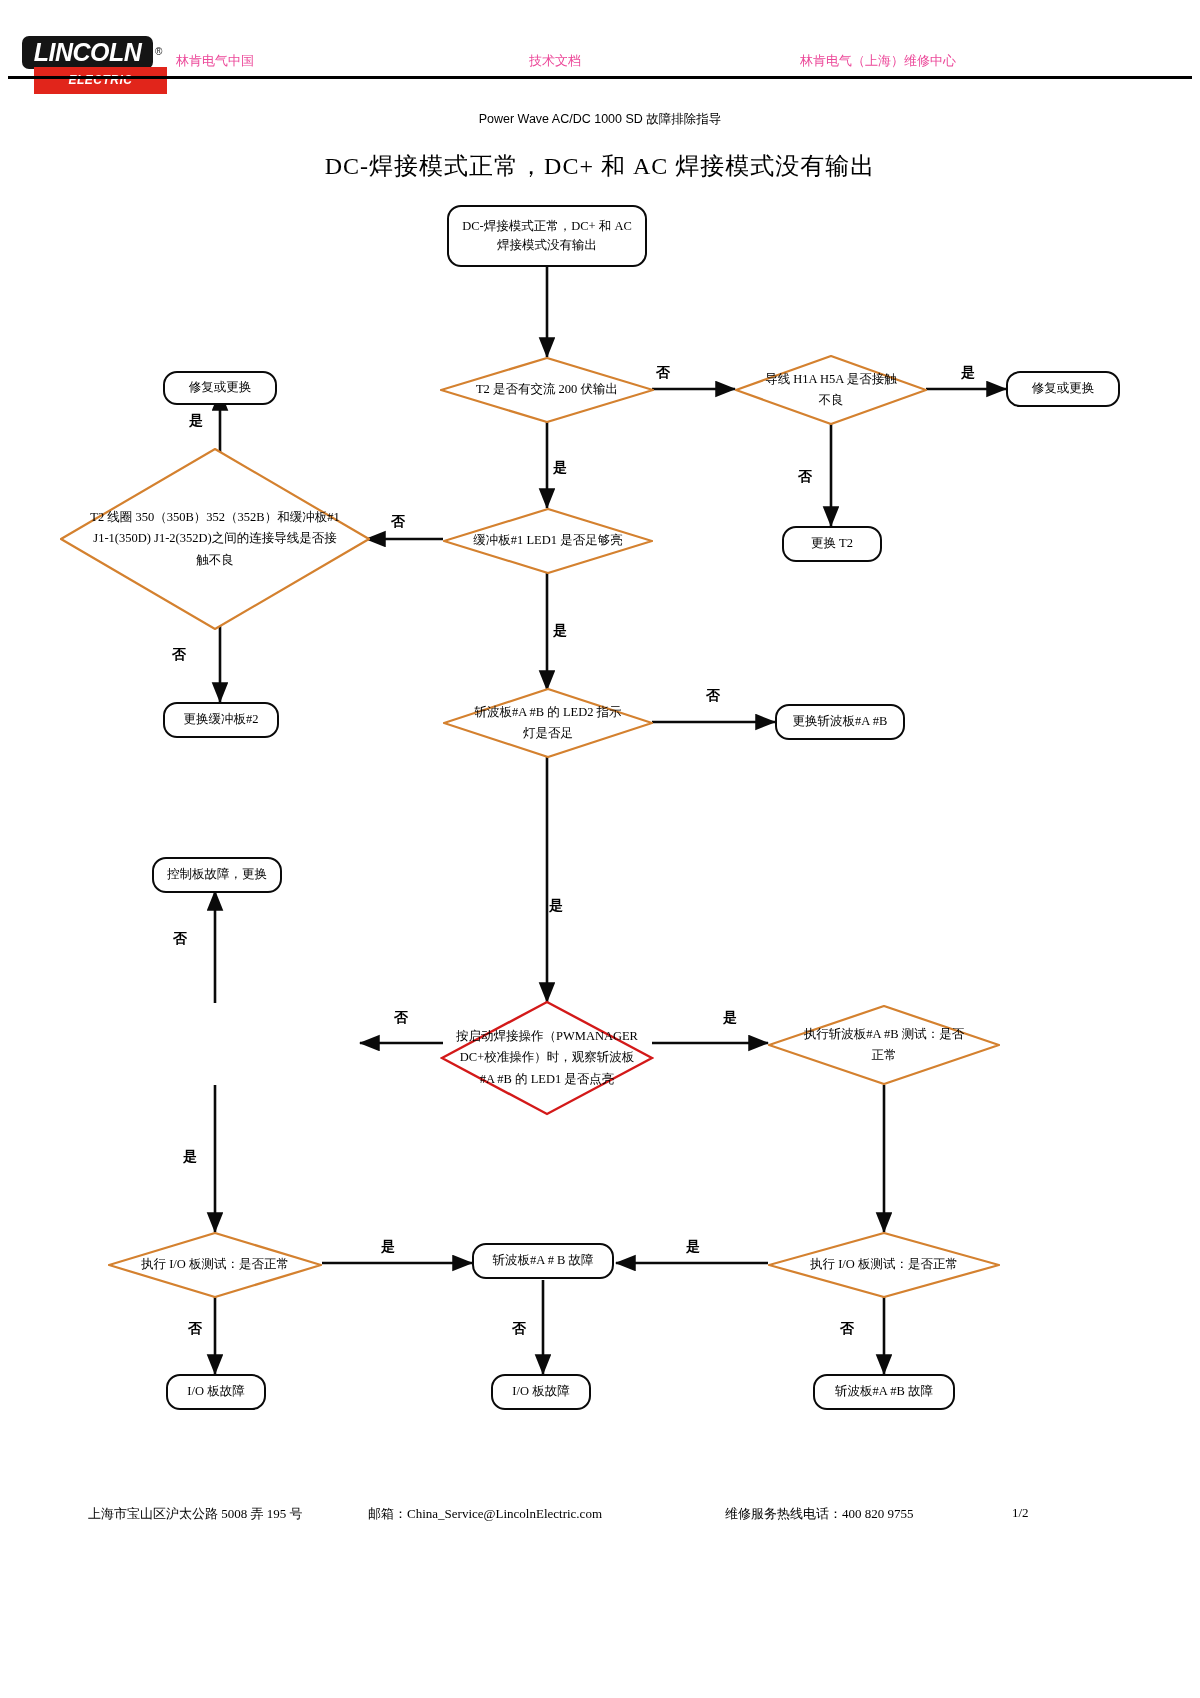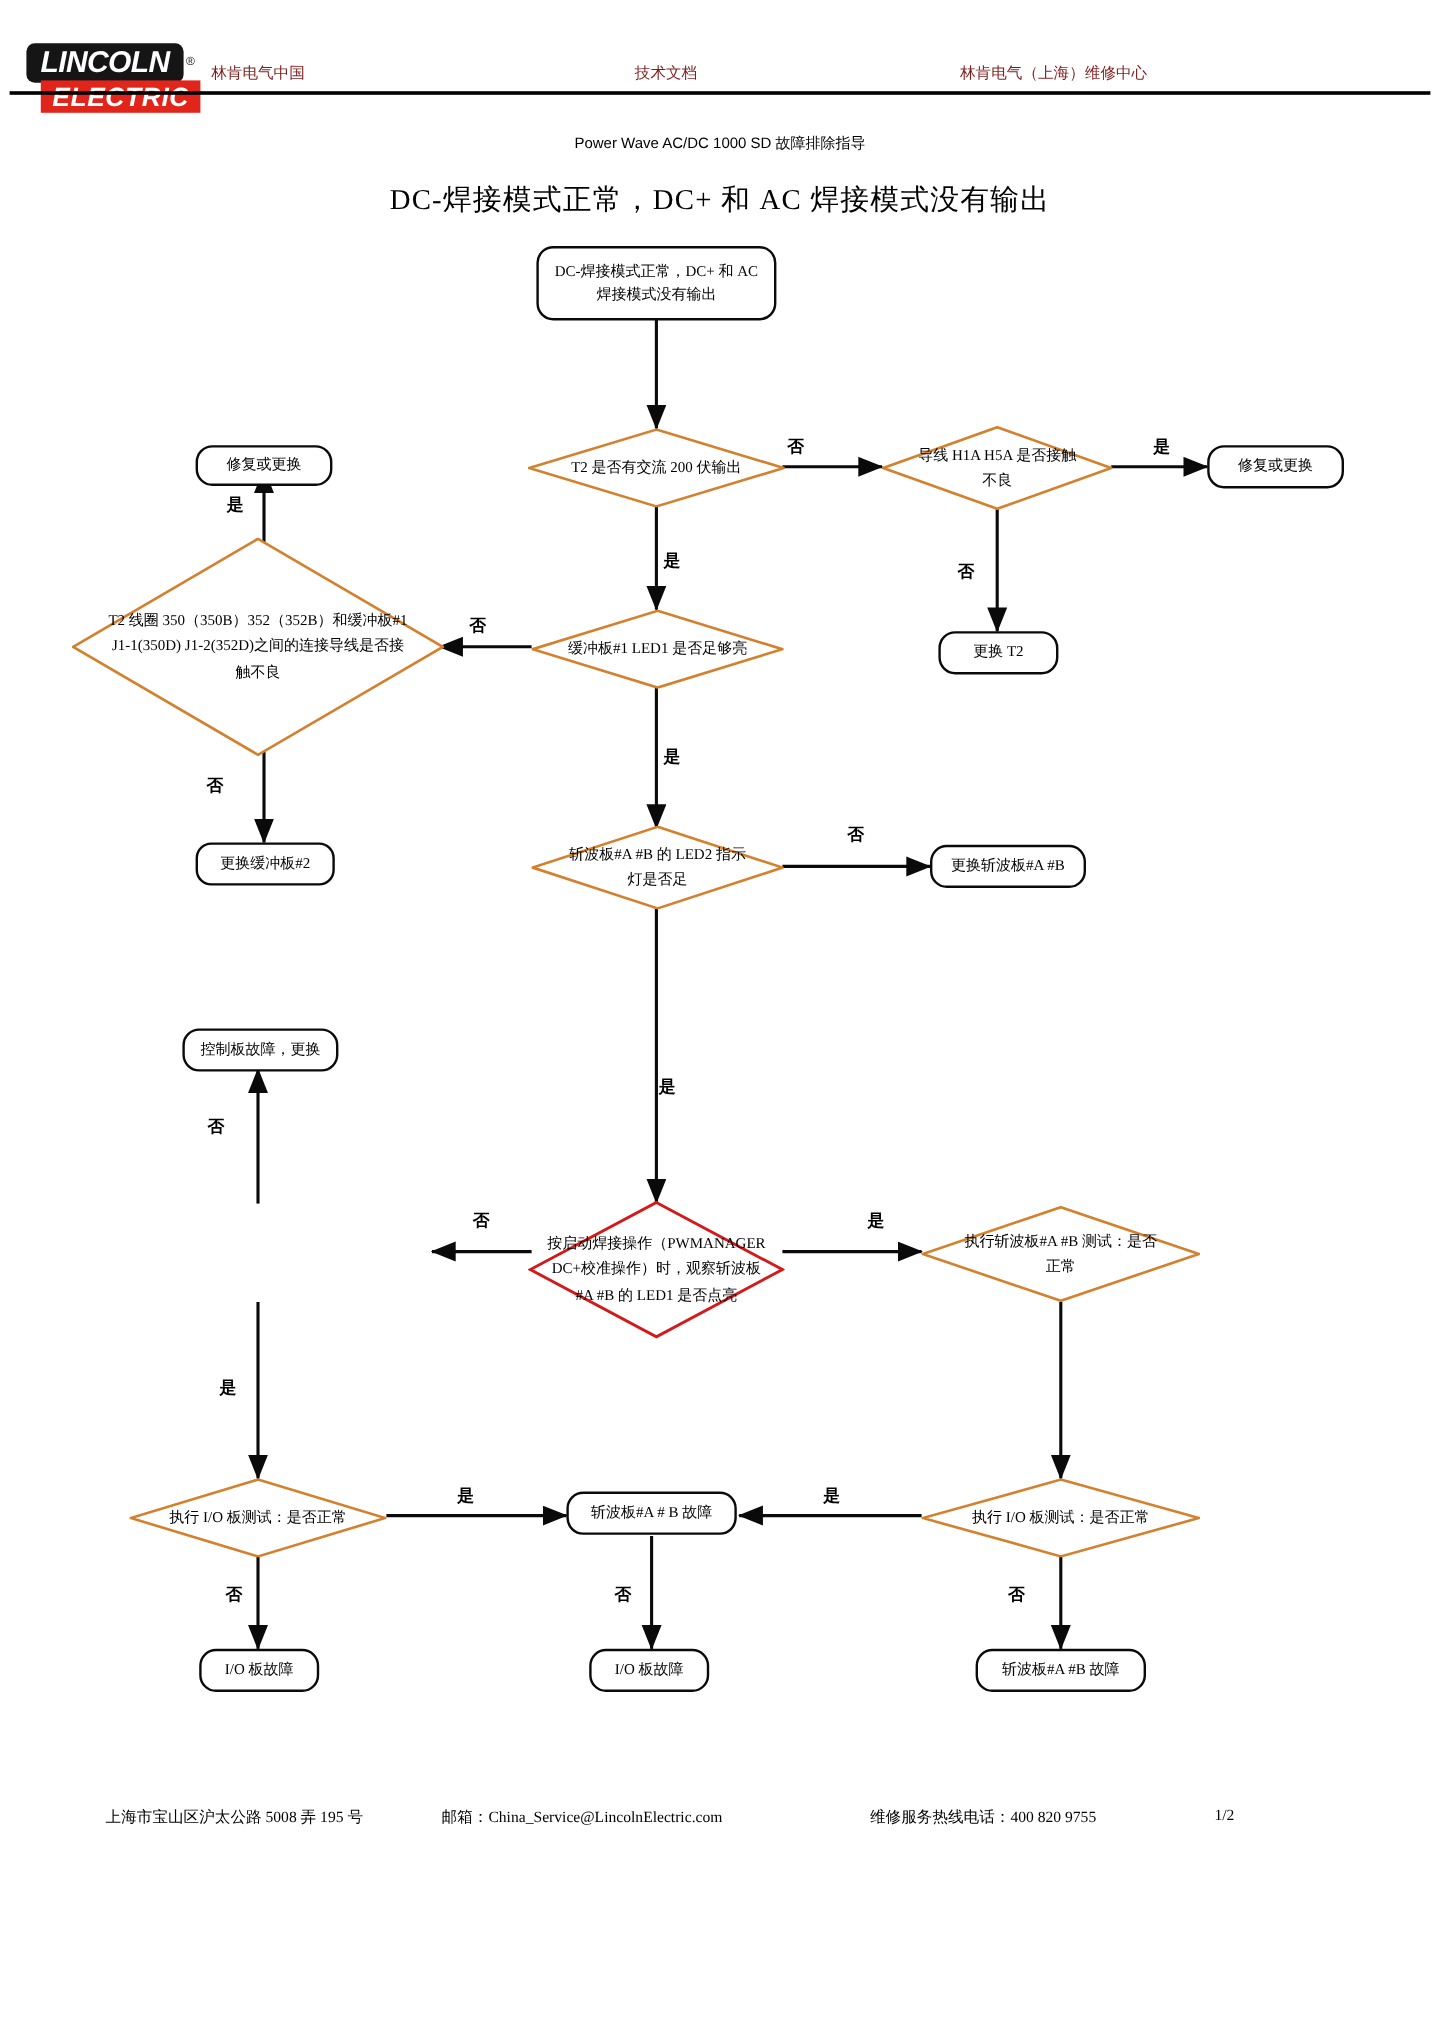--- a/index.html
+++ b/index.html
@@ -50,32 +50,32 @@
     color: #151515;
   }
   #logo-red {
     position: absolute;
     left: 12px; top: 31px;
     width: 133px; height: 27px;
     background: #e1251b;
     color: #ffffff;
     font-family: "Liberation Sans", sans-serif;
     font-weight: bold;
-    font-size: 22px;
+    font-size: 12px;
     letter-spacing: 0.5px;
     line-height: 27px;
     text-align: center;
     font-style: italic;
   }
   .hdr-text {
     position: absolute;
     top: 52px;
     font-family: Liberation Serif, serif;
     font-size: 13px;
-    color: #7f1d1d;
+    color: #ec4899;
     white-space: nowrap;
   }
   #hdr-left   { left: 176px; }
   #hdr-center { left: 529px; }
   #hdr-right  { left: 800px; }
   #hdr-rule {
     position: absolute;
     left: 8px; top: 76px;
     width: 1184px; height: 3px;
     background: #000;
@@ -286,21 +286,21 @@
 
   <div class="node term" style="left:163px; top:371px; width:114px; height:34px;">修复或更换</div>
 
   <div class="diamond-wrap" style="left:60px; top:448px; width:310px; height:182px;">
     <svg class="diamond-svg" width="310" height="182" viewBox="0 0 310 182">
       <polygon points="155,1 309,91 155,181 1,91" fill="#fff" stroke="#d4812f" stroke-width="2.2"></polygon>
     </svg>
     <div class="diamond-label" style="padding:0 9%;">T2 线圈 350（350B）352（352B）和缓冲板#1 J1-1(350D) J1-2(352D)之间的连接导线是否接触不良</div>
   </div>
 
-  <div class="node term" style="left:163px; top:702px; width:116px; height:36px;border-radius:13px;">更换缓冲板#2</div>
+  <div class="node term" style="left:163px; top:702px; width:116px; height:36px;">更换缓冲板#2</div>
 
   <div class="diamond-wrap" style="left:443px; top:508px; width:210px; height:66px;">
     <svg class="diamond-svg" width="210" height="66" viewBox="0 0 210 66">
       <polygon points="105,1 209,33 105,65 1,33" fill="#fff" stroke="#d4812f" stroke-width="2.2"></polygon>
     </svg>
     <div class="diamond-label">缓冲板#1 LED1 是否足够亮</div>
   </div>
 
   <div class="diamond-wrap" style="left:443px; top:688px; width:210px; height:70px;">
     <svg class="diamond-svg" width="210" height="70" viewBox="0 0 210 70">

